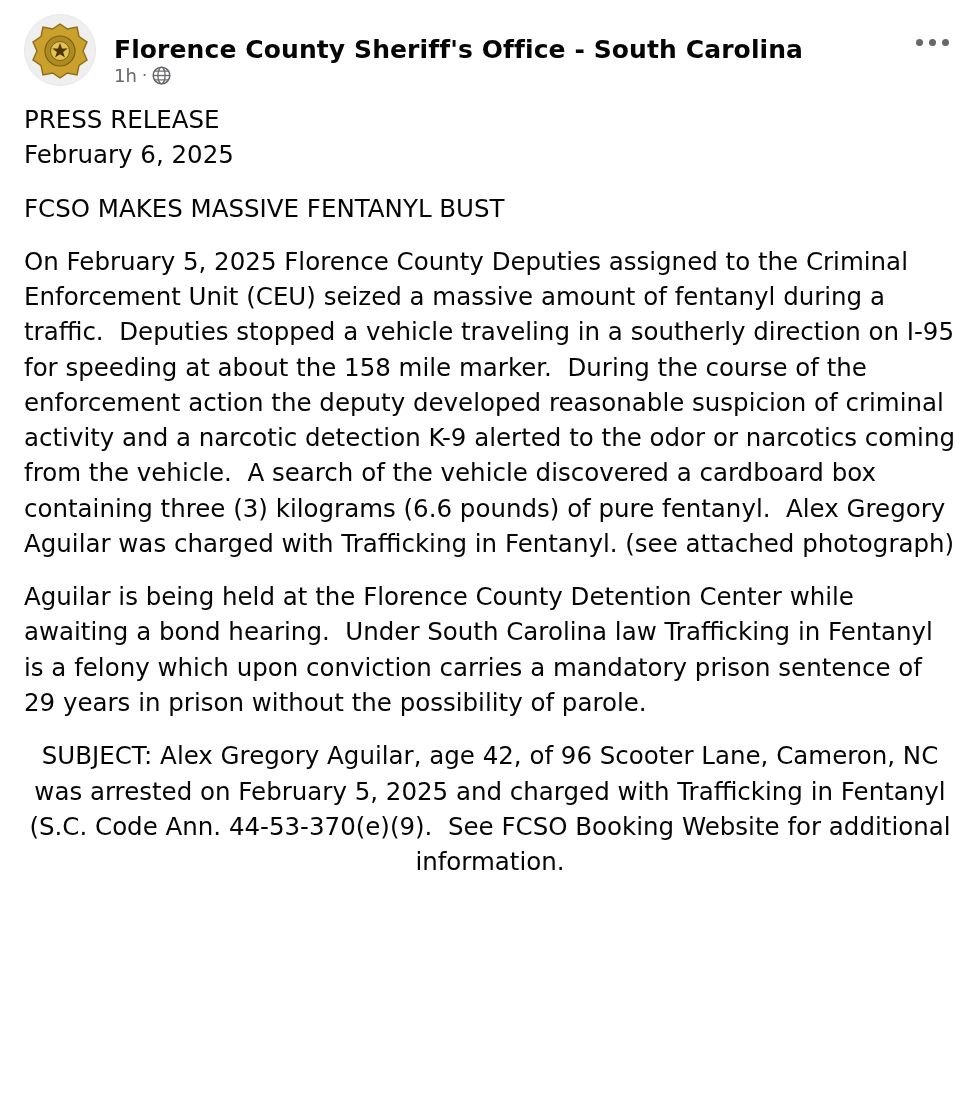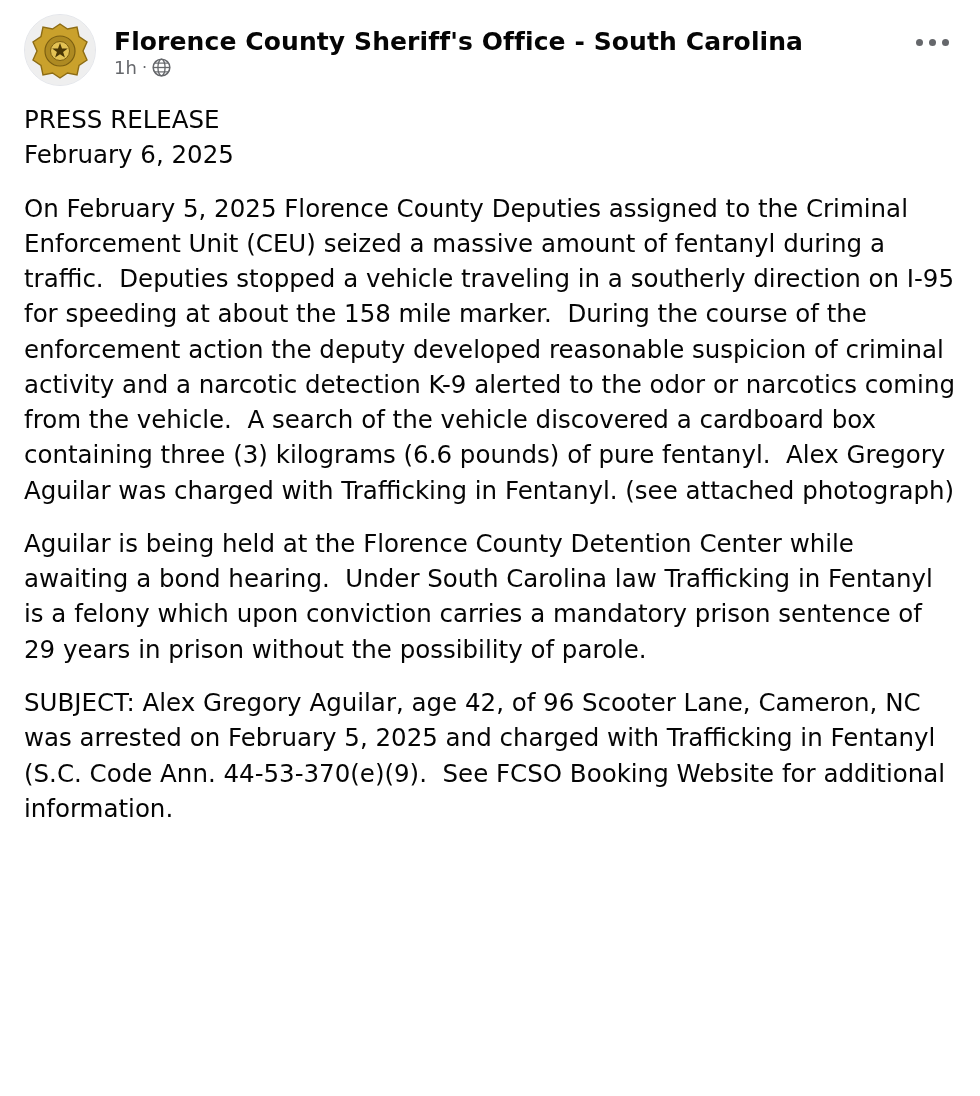--- a/index.html
+++ b/index.html
@@ -15,21 +15,21 @@
     overflow: hidden;
   }
   .post {
     width: 980px;
     box-sizing: border-box;
     padding: 14px 24px 0 24px;
     background: #ffffff;
   }
   .post-header {
     display: flex;
-    align-items: center;
+    align-items: flex-end;
     position: relative;
     margin-bottom: 16px;
   }
   .avatar {
     width: 70px;
     height: 70px;
     border-radius: 50%;
     flex: 0 0 70px;
     background: #f0f0f0;
     border: 1px solid #e4e6eb;
@@ -93,21 +93,21 @@
     font-size: 24.5px;
     line-height: 1.44;
     color: #050505;
     font-weight: 400;
     padding-bottom: 4px;
   }
   .para {
     margin: 16px 0 18px 0;
     white-space: pre-wrap;
   }
-  .para:last-child { margin-bottom: 0; }
+  .para:last-child { margin-bottom: 0; text-align: center; }
 </style>
 </head>
 <body>
 
 <div class="post">
 
   <div class="post-header">
 
     <div class="avatar">
       <span>
@@ -144,18 +144,19 @@
       <span class="dot"></span>
       <span class="dot"></span>
       <span class="dot"></span>
     </div>
 
   </div>
 
   <div class="post-body">
     <p class="para">PRESS RELEASE
 February 6, 2025</p>
+    <p class="para">FCSO MAKES MASSIVE FENTANYL BUST</p>
     <p class="para">On February 5, 2025 Florence County Deputies assigned to the Criminal Enforcement Unit (CEU) seized a massive amount of fentanyl during a traffic.  Deputies stopped a vehicle traveling in a southerly direction on I-95 for speeding at about the 158 mile marker.  During the course of the enforcement action the deputy developed reasonable suspicion of criminal activity and a narcotic detection K-9 alerted to the odor or narcotics coming from the vehicle.  A search of the vehicle discovered a cardboard box containing three (3) kilograms (6.6 pounds) of pure fentanyl.  Alex Gregory Aguilar was charged with Trafficking in Fentanyl. (see attached photograph)</p>
     <p class="para">Aguilar is being held at the Florence County Detention Center while awaiting a bond hearing.  Under South Carolina law Trafficking in Fentanyl is a felony which upon conviction carries a mandatory prison sentence of 29 years in prison without the possibility of parole.</p>
     <p class="para">SUBJECT: Alex Gregory Aguilar, age 42, of 96 Scooter Lane, Cameron, NC was arrested on February 5, 2025 and charged with Trafficking in Fentanyl (S.C. Code Ann. 44-53-370(e)(9).  See FCSO Booking Website for additional information.</p>
   </div>
 
 </div>
 
 </body></html>

